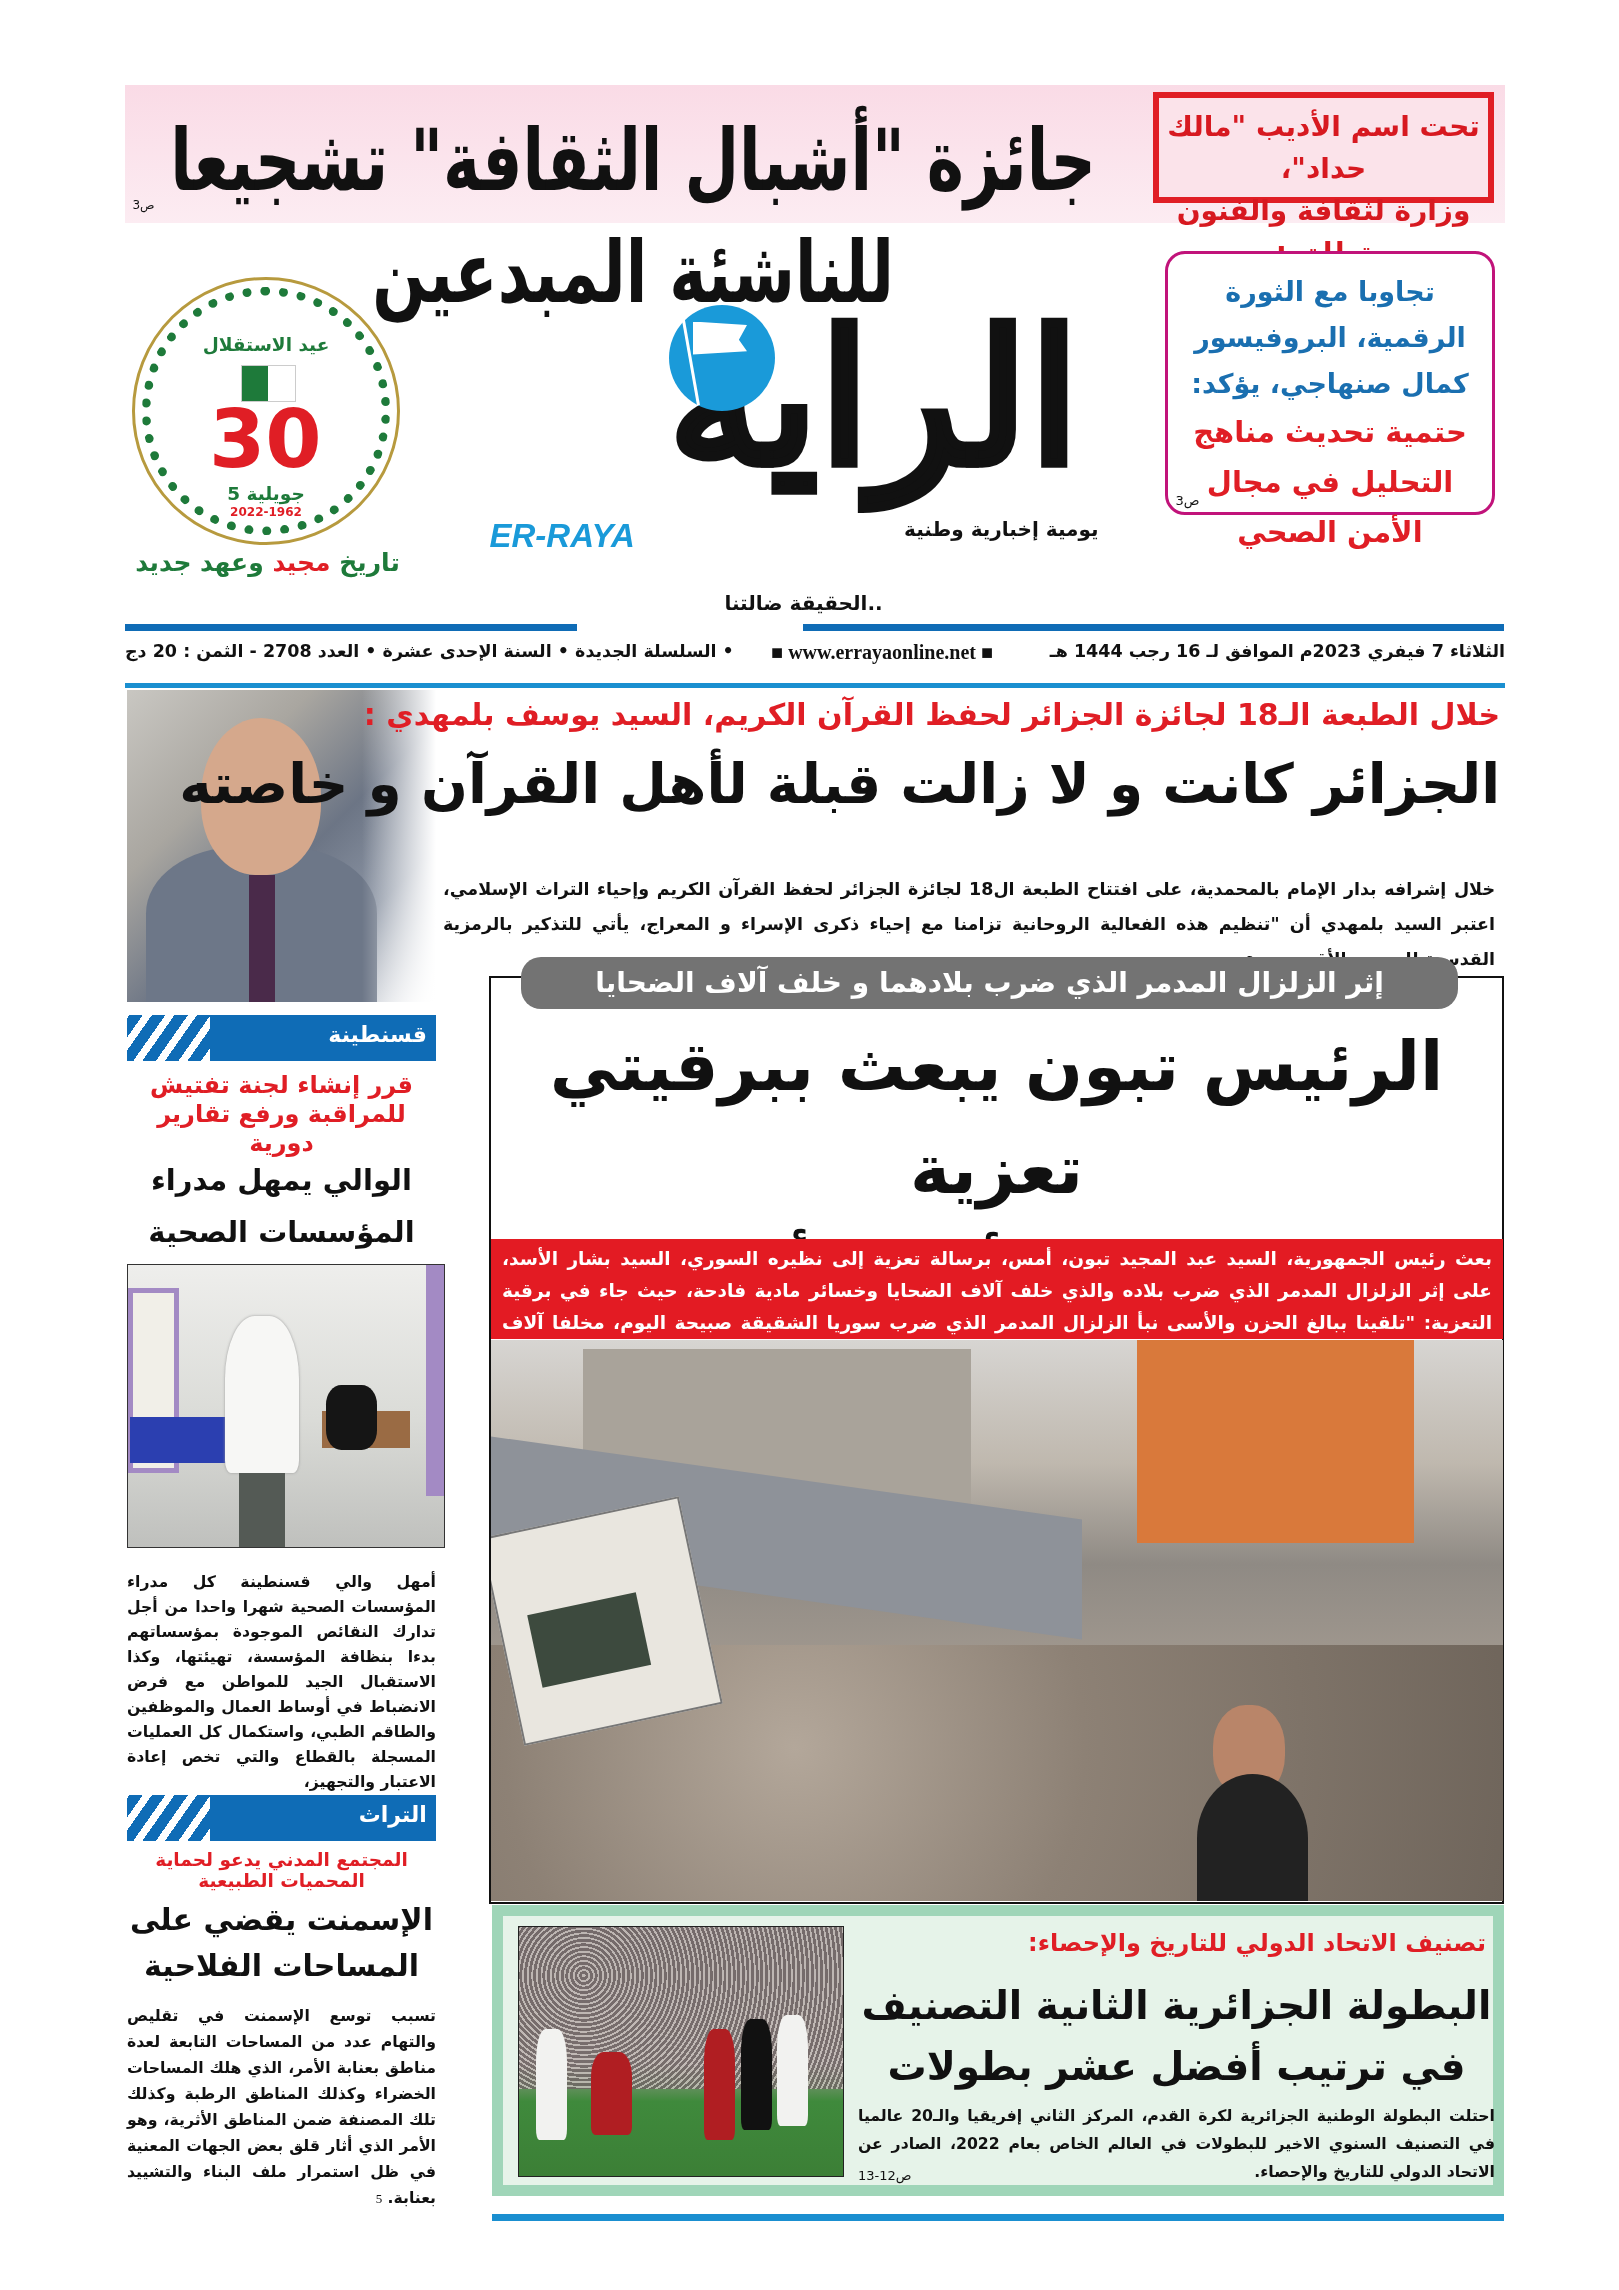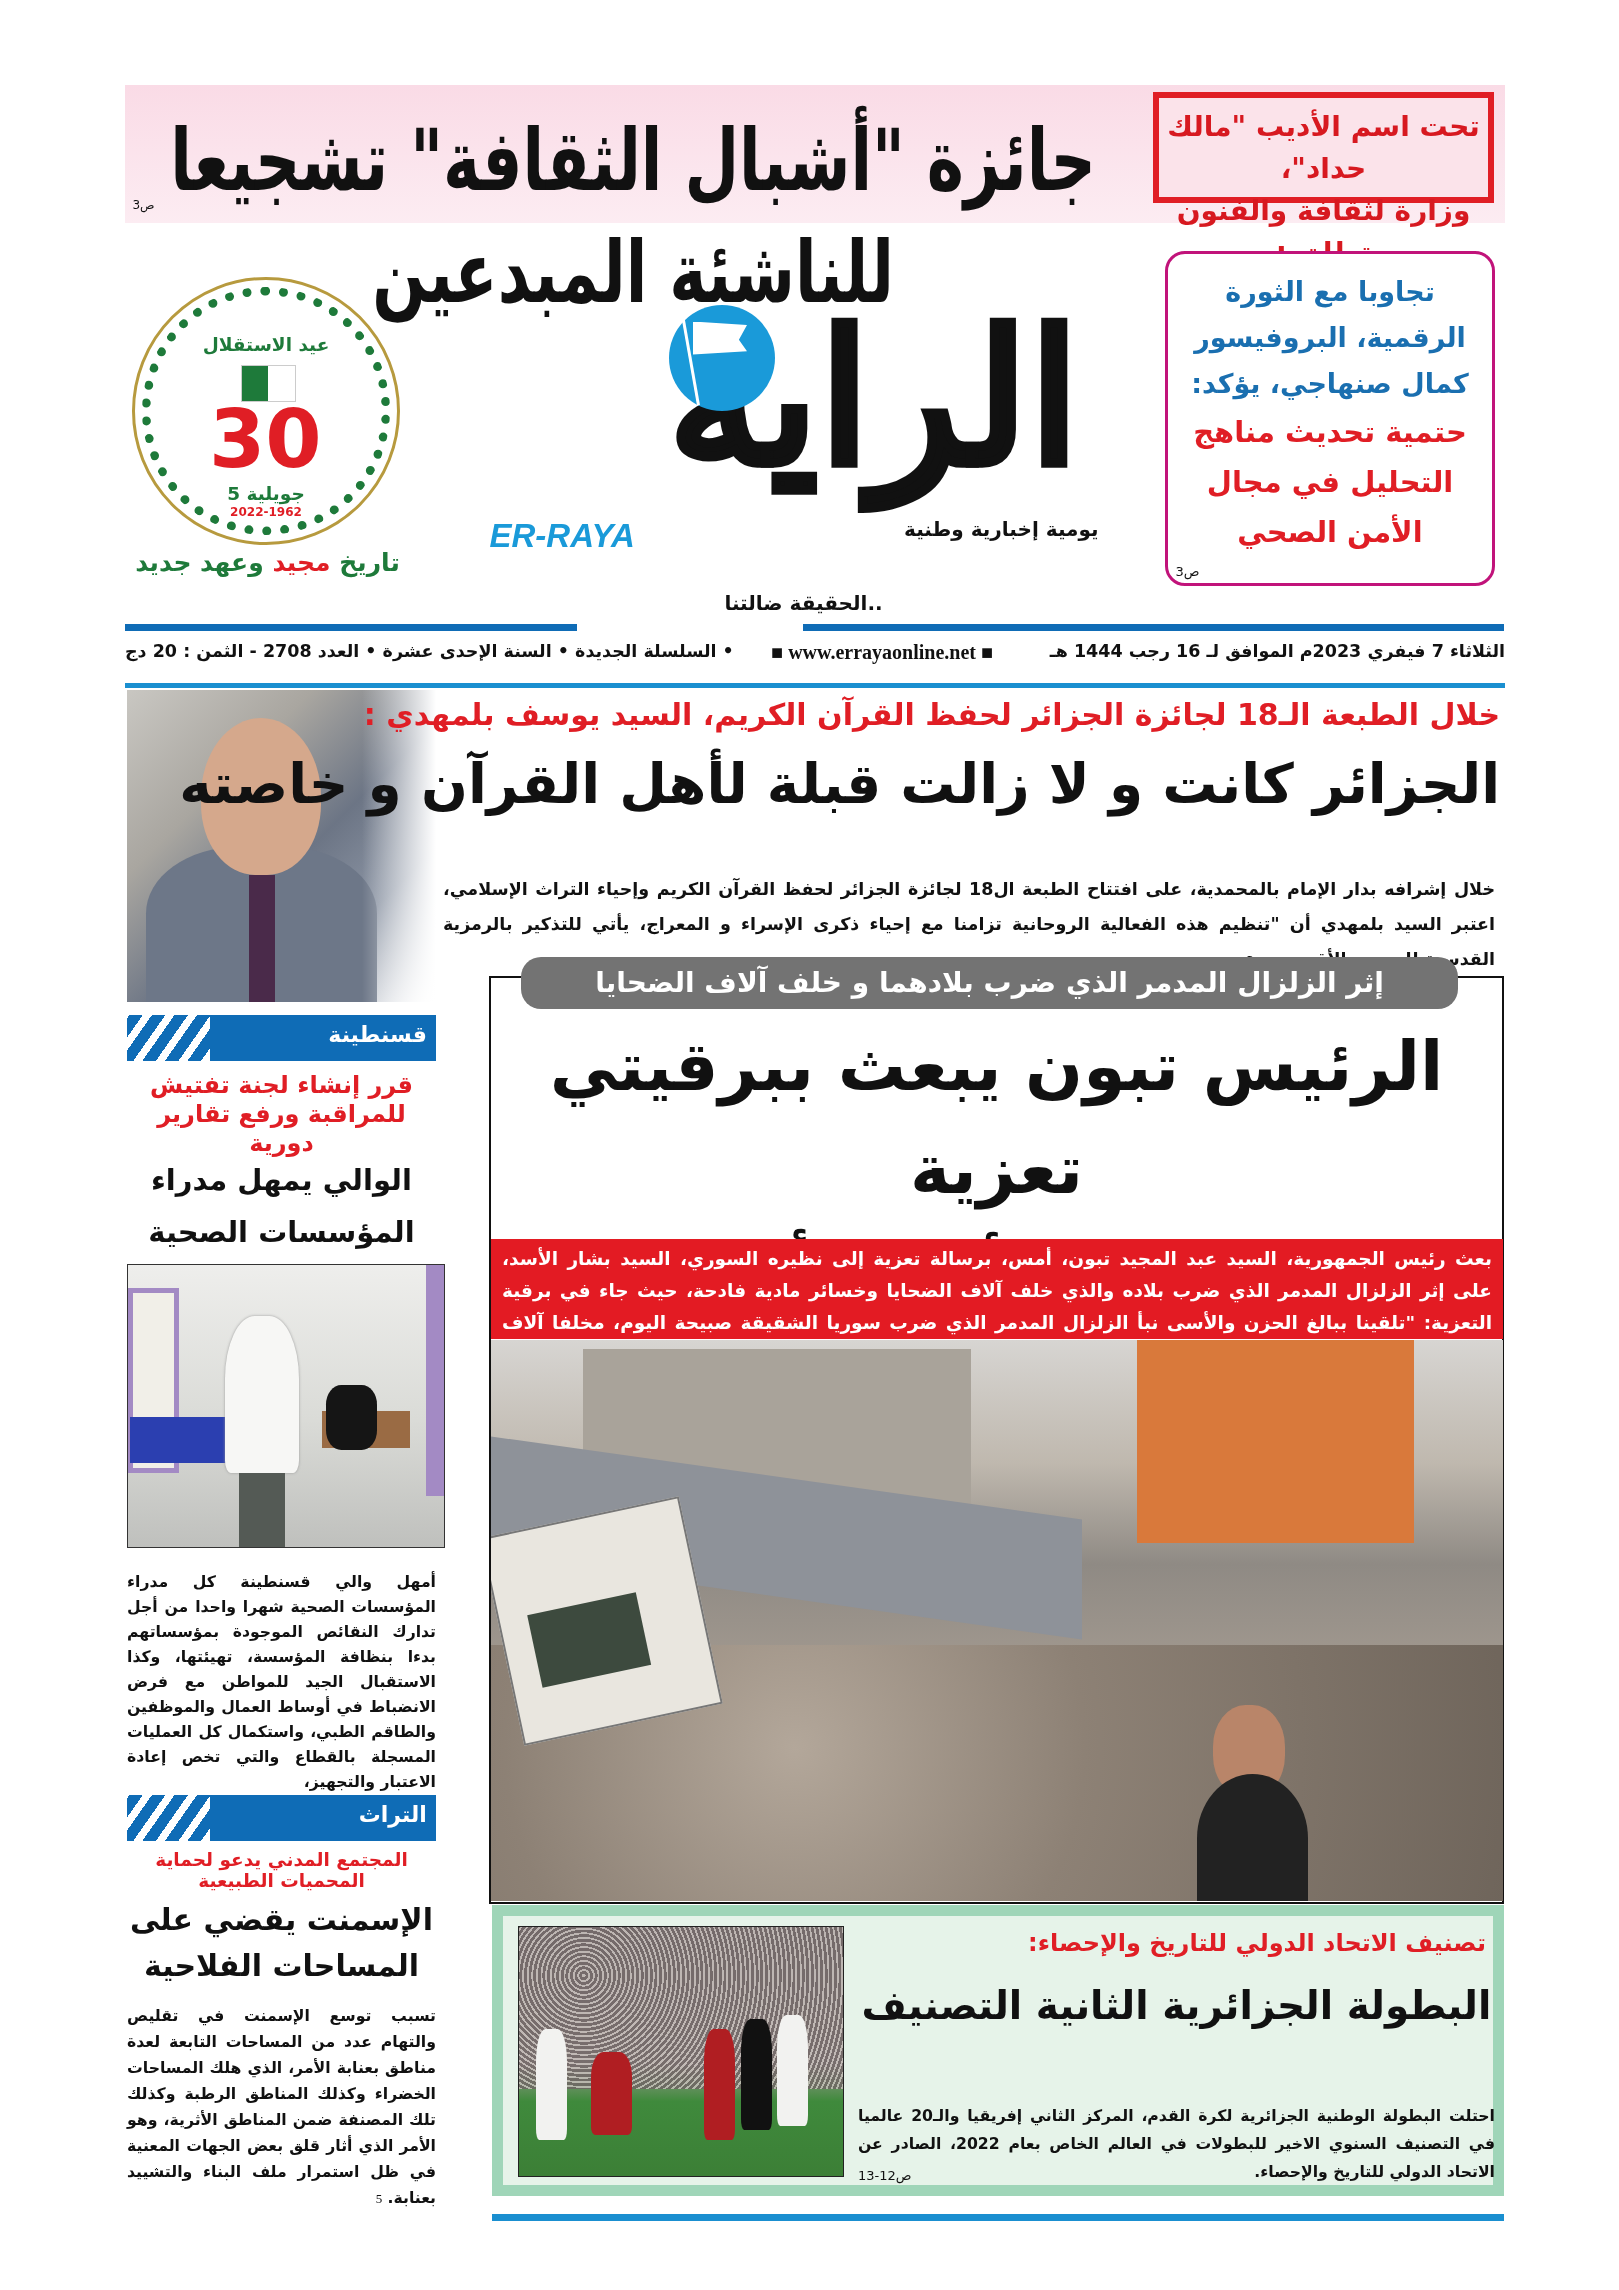--- a/index.html
+++ b/index.html
@@ -27,21 +27,21 @@
 
 #masthead{left:471px;top:268px;width:646px;height:305px;}
 #masthead .logo-ar{position:absolute;right:37px;top:18.5px;font-size:185px;font-weight:bold;line-height:222px;color:#111;-webkit-text-stroke:3.7px #111;font-family:"DejaVu Serif",serif;letter-spacing:-3.7px;}
 #masthead .flag-circle{position:absolute;left:198px;top:37px;width:106px;height:106px;border-radius:50%;background:#1a9ad9;}
 #masthead .flag-circle .pole{position:absolute;left:20px;top:9.2px;width:2.8px;height:92px;background:#fff;transform:rotate(-10deg);}
 #masthead .flag-circle .cloth{position:absolute;left:24px;top:16.6px;width:54px;height:33px;background:#fff;clip-path:polygon(0 0,100% 10%,85% 55%,100% 90%,0 100%);}
 #masthead .latin{position:absolute;left:18.5px;top:249px;font-size:33px;font-weight:bold;font-style:italic;color:#1a9ad9;direction:ltr;font-family:"Liberation Sans",sans-serif;}
 #masthead .sub{position:absolute;right:18.5px;top:249px;font-size:20px;font-weight:bold;}
 #motto{left:665px;top:591px;width:277px;font-size:20px;text-align:center;font-weight:bold;}
 
-#teaser-box{left:1165px;top:251px;width:330px;height:335px;border:3.7px solid #c1137a;border-radius:20px;background:#fff;padding:14.8px 9.2px;}
+#teaser-box{left:1165px;top:251px;width:330px;height:264px;border:3.7px solid #c1137a;border-radius:20px;background:#fff;padding:14.8px 9.2px;}
 #teaser-box .blue{color:#1a6fb0;font-size:27px;font-weight:bold;line-height:46px;text-align:center;}
 #teaser-box .red{color:#e01e25;font-size:29px;font-weight:bold;line-height:50px;text-align:center;}
 #teaser-box .pageref{position:absolute;left:7.4px;bottom:3.7px;font-size:13px;}
 
 
 .rule-blue{background:#0f6cb6;height:6.5px;}
 #rule1a{left:125px;top:624px;width:452px;}
 #rule1b{left:803px;top:624px;width:701px;}
 #dateline{left:125px;top:641px;width:1380px;height:29.5px;font-size:17.5px;font-weight:bold;white-space:nowrap;}
 #dateline .right{position:absolute;right:0;top:0;}
@@ -243,20 +243,21 @@
   <div class="crowd"></div>
   <div class="p p1"></div>
     <div class="p p2"></div>
     <div class="p p3"></div>
     <div class="p p4"></div>
     <div class="p p5"></div>
 </div>
 <div id="football-kicker" class="abs">تصنيف الاتحاد الدولي للتاريخ والإحصاء:</div>
 <div id="football-headline" class="abs">
   <div>البطولة الجزائرية الثانية التصنيف</div>
+  <div>في ترتيب أفضل عشر بطولات</div>
 </div>
 <div id="football-body" class="abs">
   <span>احتلت البطولة الوطنية الجزائرية لكرة القدم، المركز الثاني إفريقيا والـ20 عالميا في التصنيف السنوي الاخير للبطولات في العالم الخاص بعام 2022، الصادر عن الاتحاد الدولي للتاريخ والإحصاء.</span>
   <span class="pageref">ص12-13</span>
 </div>
 
 <div id="rule-bottom" class="abs"></div>
 
 
 </body></html>

